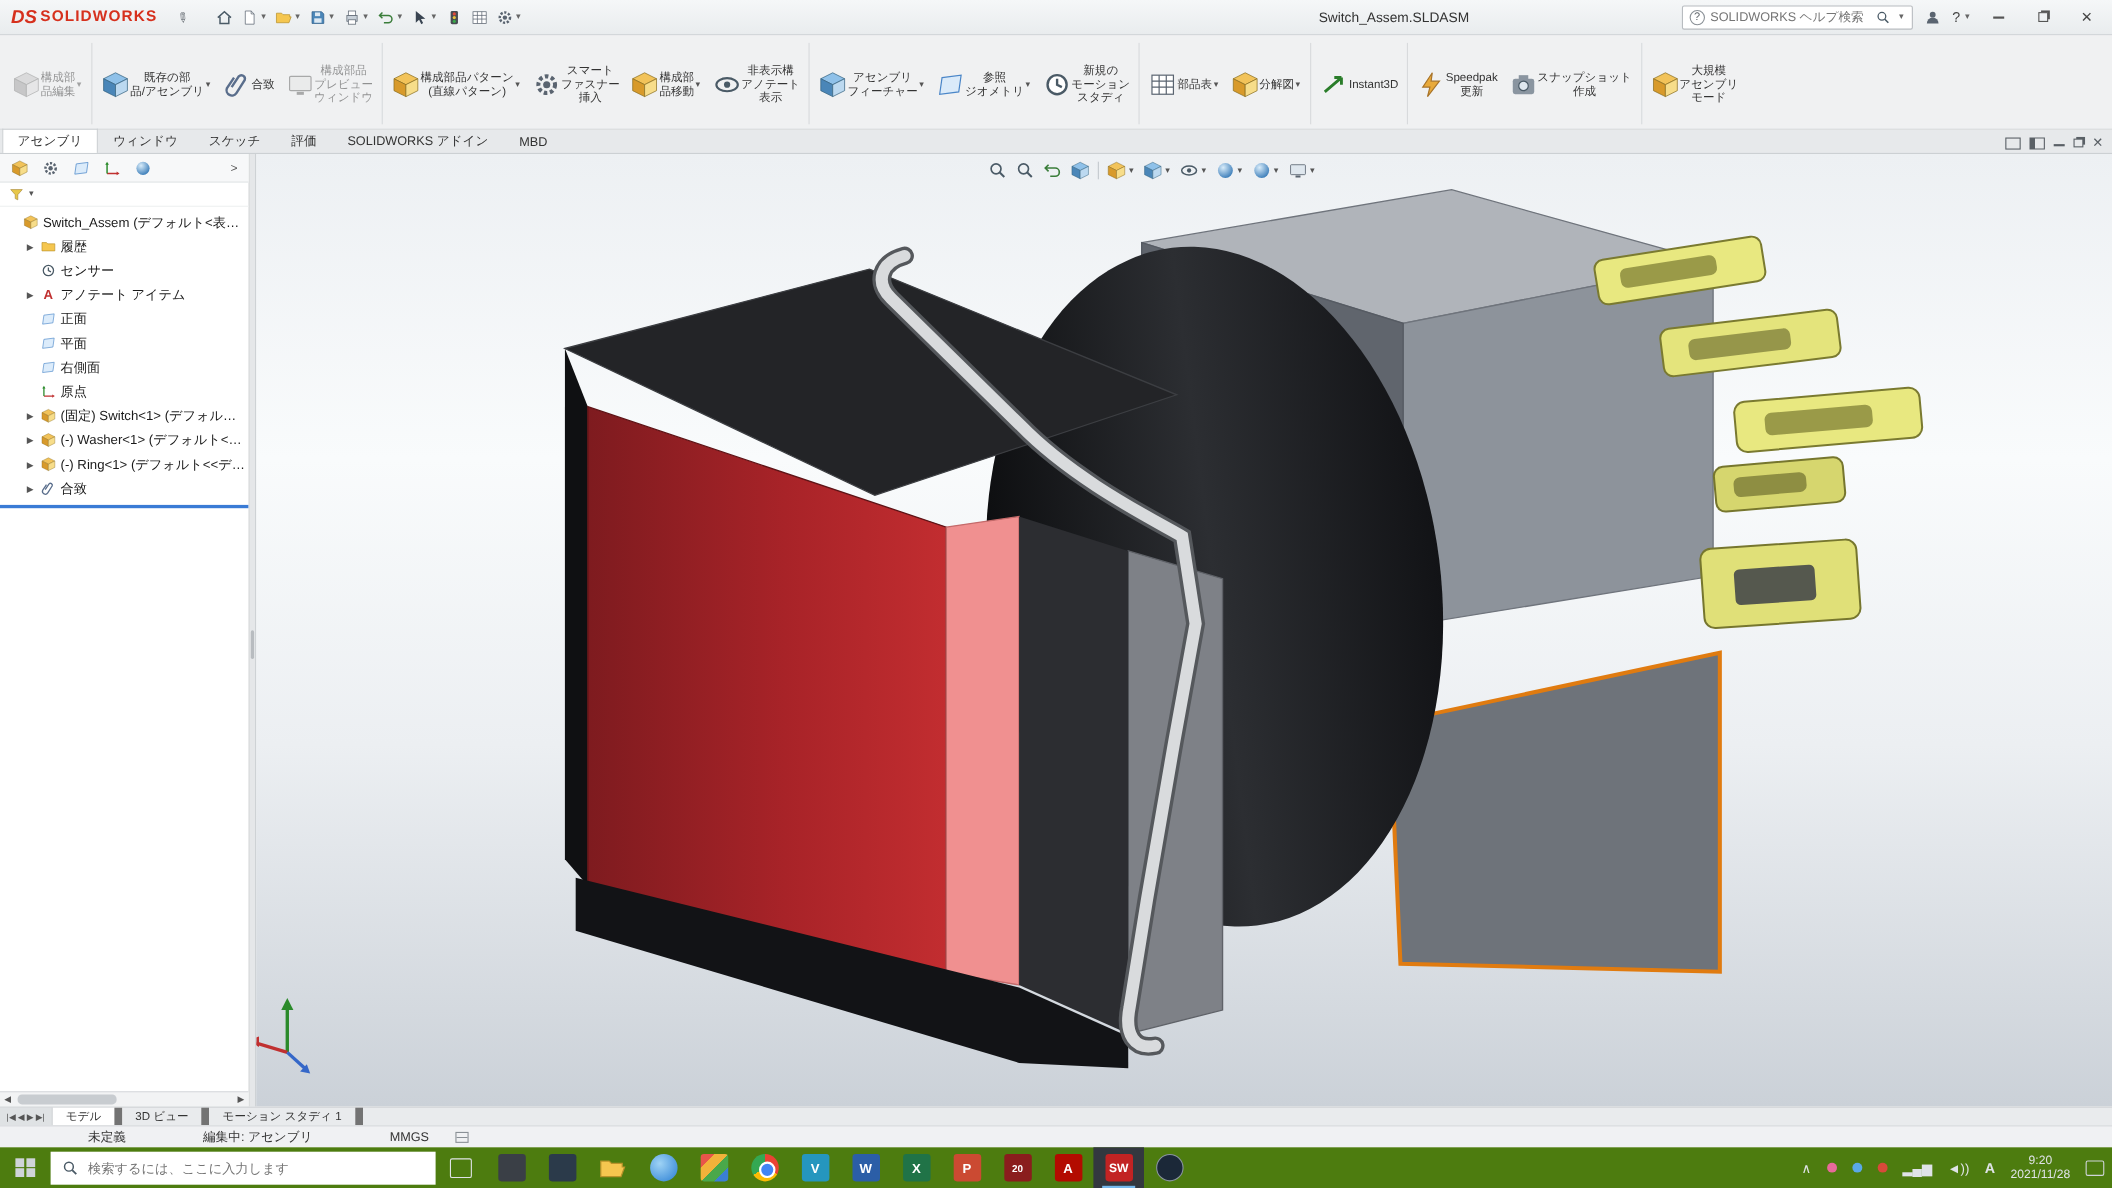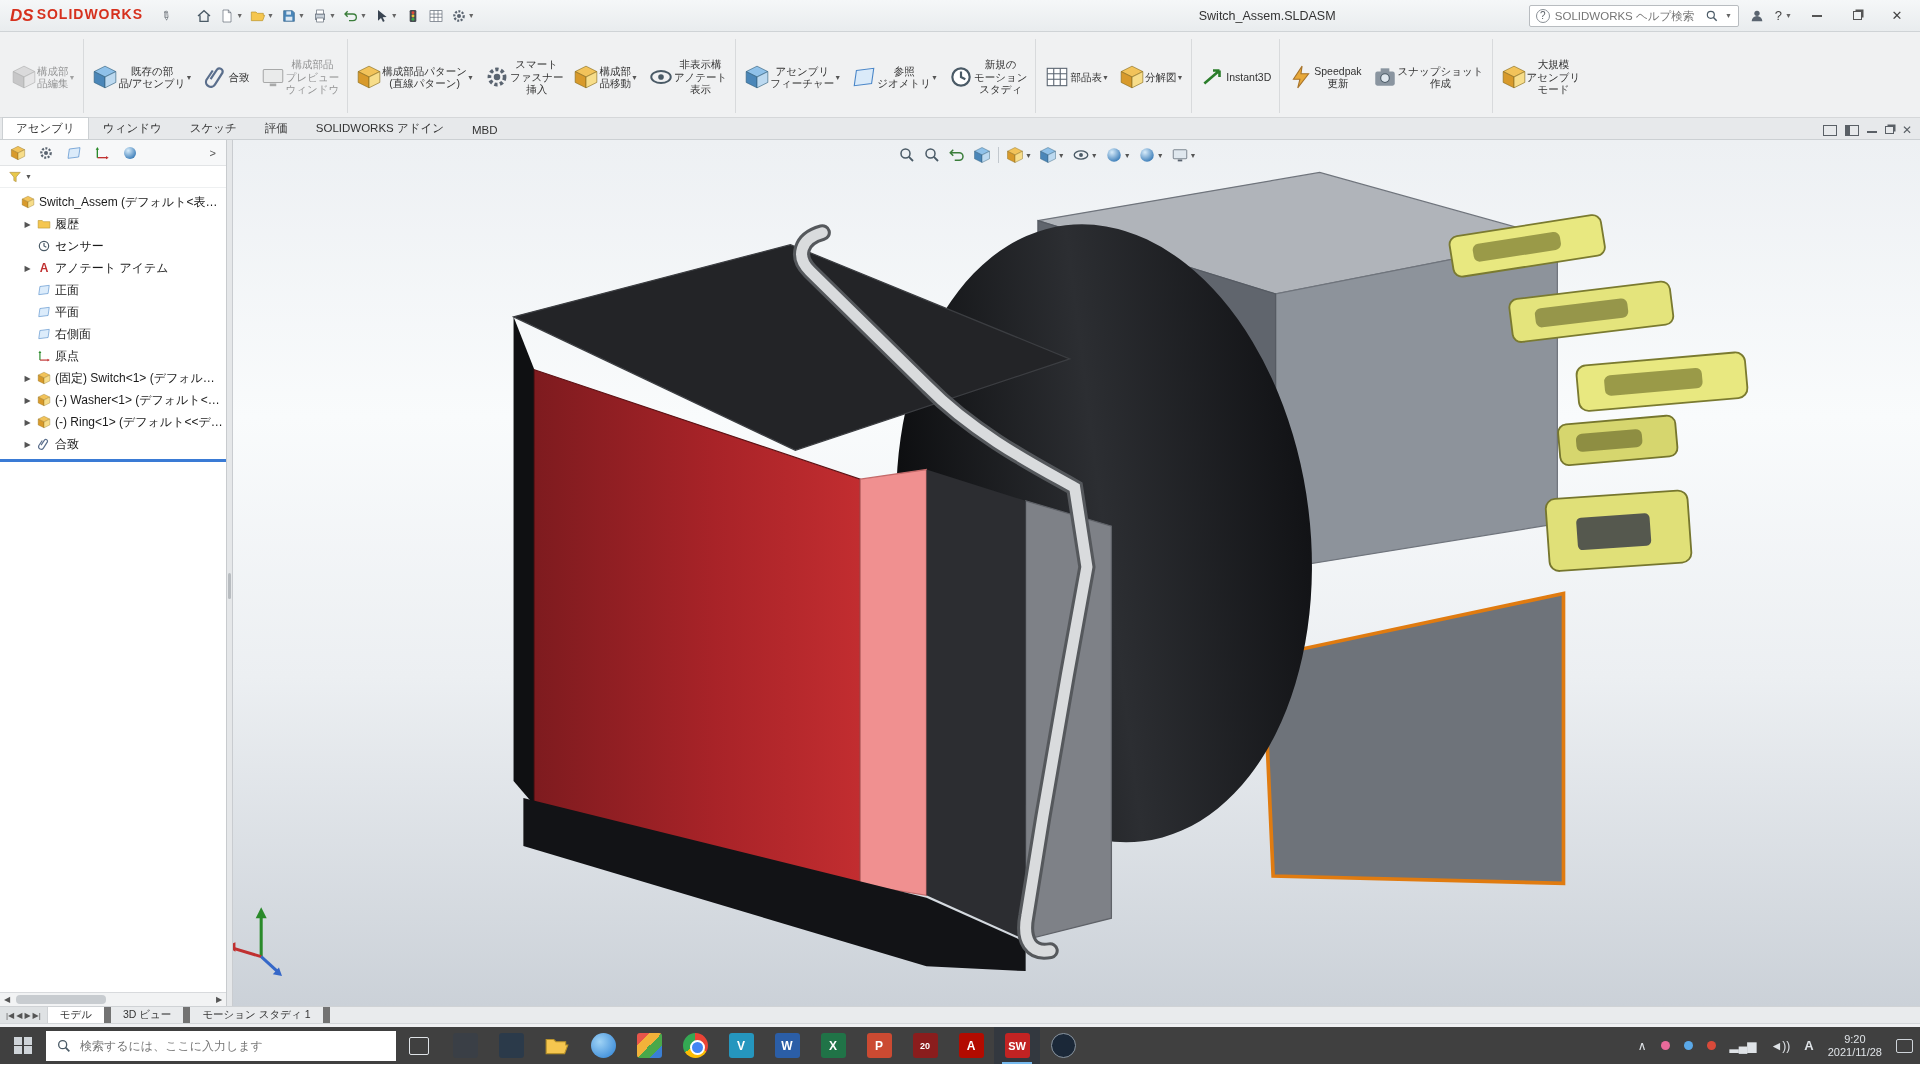--- a/index.html
+++ b/index.html
@@ -91,21 +91,21 @@
   .mtab{display:flex;align-items:center;padding:0 12px;border-right:7px solid #737373;cursor:default}
   .mtab.active{background:#fff}
 
   
   .statusbar{position:absolute;bottom:37px;left:0;right:0;height:20px;background:#f0f1f3;border-top:1px solid #d4d7da;display:flex;align-items:center;padding:0 10px;font-size:11.5px;color:#333}
   .sb-left{flex:1}
   .sb-item{margin-left:70px;white-space:nowrap}
   .sb-grid{width:12px;height:10px;margin-left:24px;border:1px solid #8a9096;background:linear-gradient(#f0f1f3 45%,#8a9096 45%,#8a9096 55%,#f0f1f3 55%)}
 
   
-  .taskbar{position:absolute;bottom:16px;left:0;right:0;height:37px;background:#404040;display:flex;align-items:center;color:#dfe3e7}
+  .taskbar{position:absolute;bottom:0;left:0;right:0;height:37px;background:#4d7c0f;display:flex;align-items:center;color:#dfe3e7}
   .start{width:46px;height:100%;display:flex;align-items:center;justify-content:center}
   .winlogo{display:grid;grid-template-columns:8px 8px;grid-template-rows:8px 8px;gap:1.5px}
   .winlogo i{background:#cfd4d9}
   .tsearch{width:350px;height:30px;background:#fff;display:flex;align-items:center;gap:8px;padding:0 10px;color:#555}
   .tsearch input{border:none;outline:none;flex:1;font-size:12px;color:#444;background:transparent;min-width:0}
   .tapp{width:46px;height:100%;display:flex;align-items:center;justify-content:center;position:relative}
   .tapp.active{background:#33383f}
   .tapp.active::after{content:"";position:absolute;left:8px;right:8px;bottom:0;height:2px;background:#76b9ed}
   .ic{width:25px;height:25px;border-radius:3px;display:flex;align-items:center;justify-content:center;font-weight:bold;font-size:12px;color:#fff}
   .ic-taskview{width:20px;height:18px;border:1.6px solid #dfe3e7;background:transparent;border-radius:2px}

